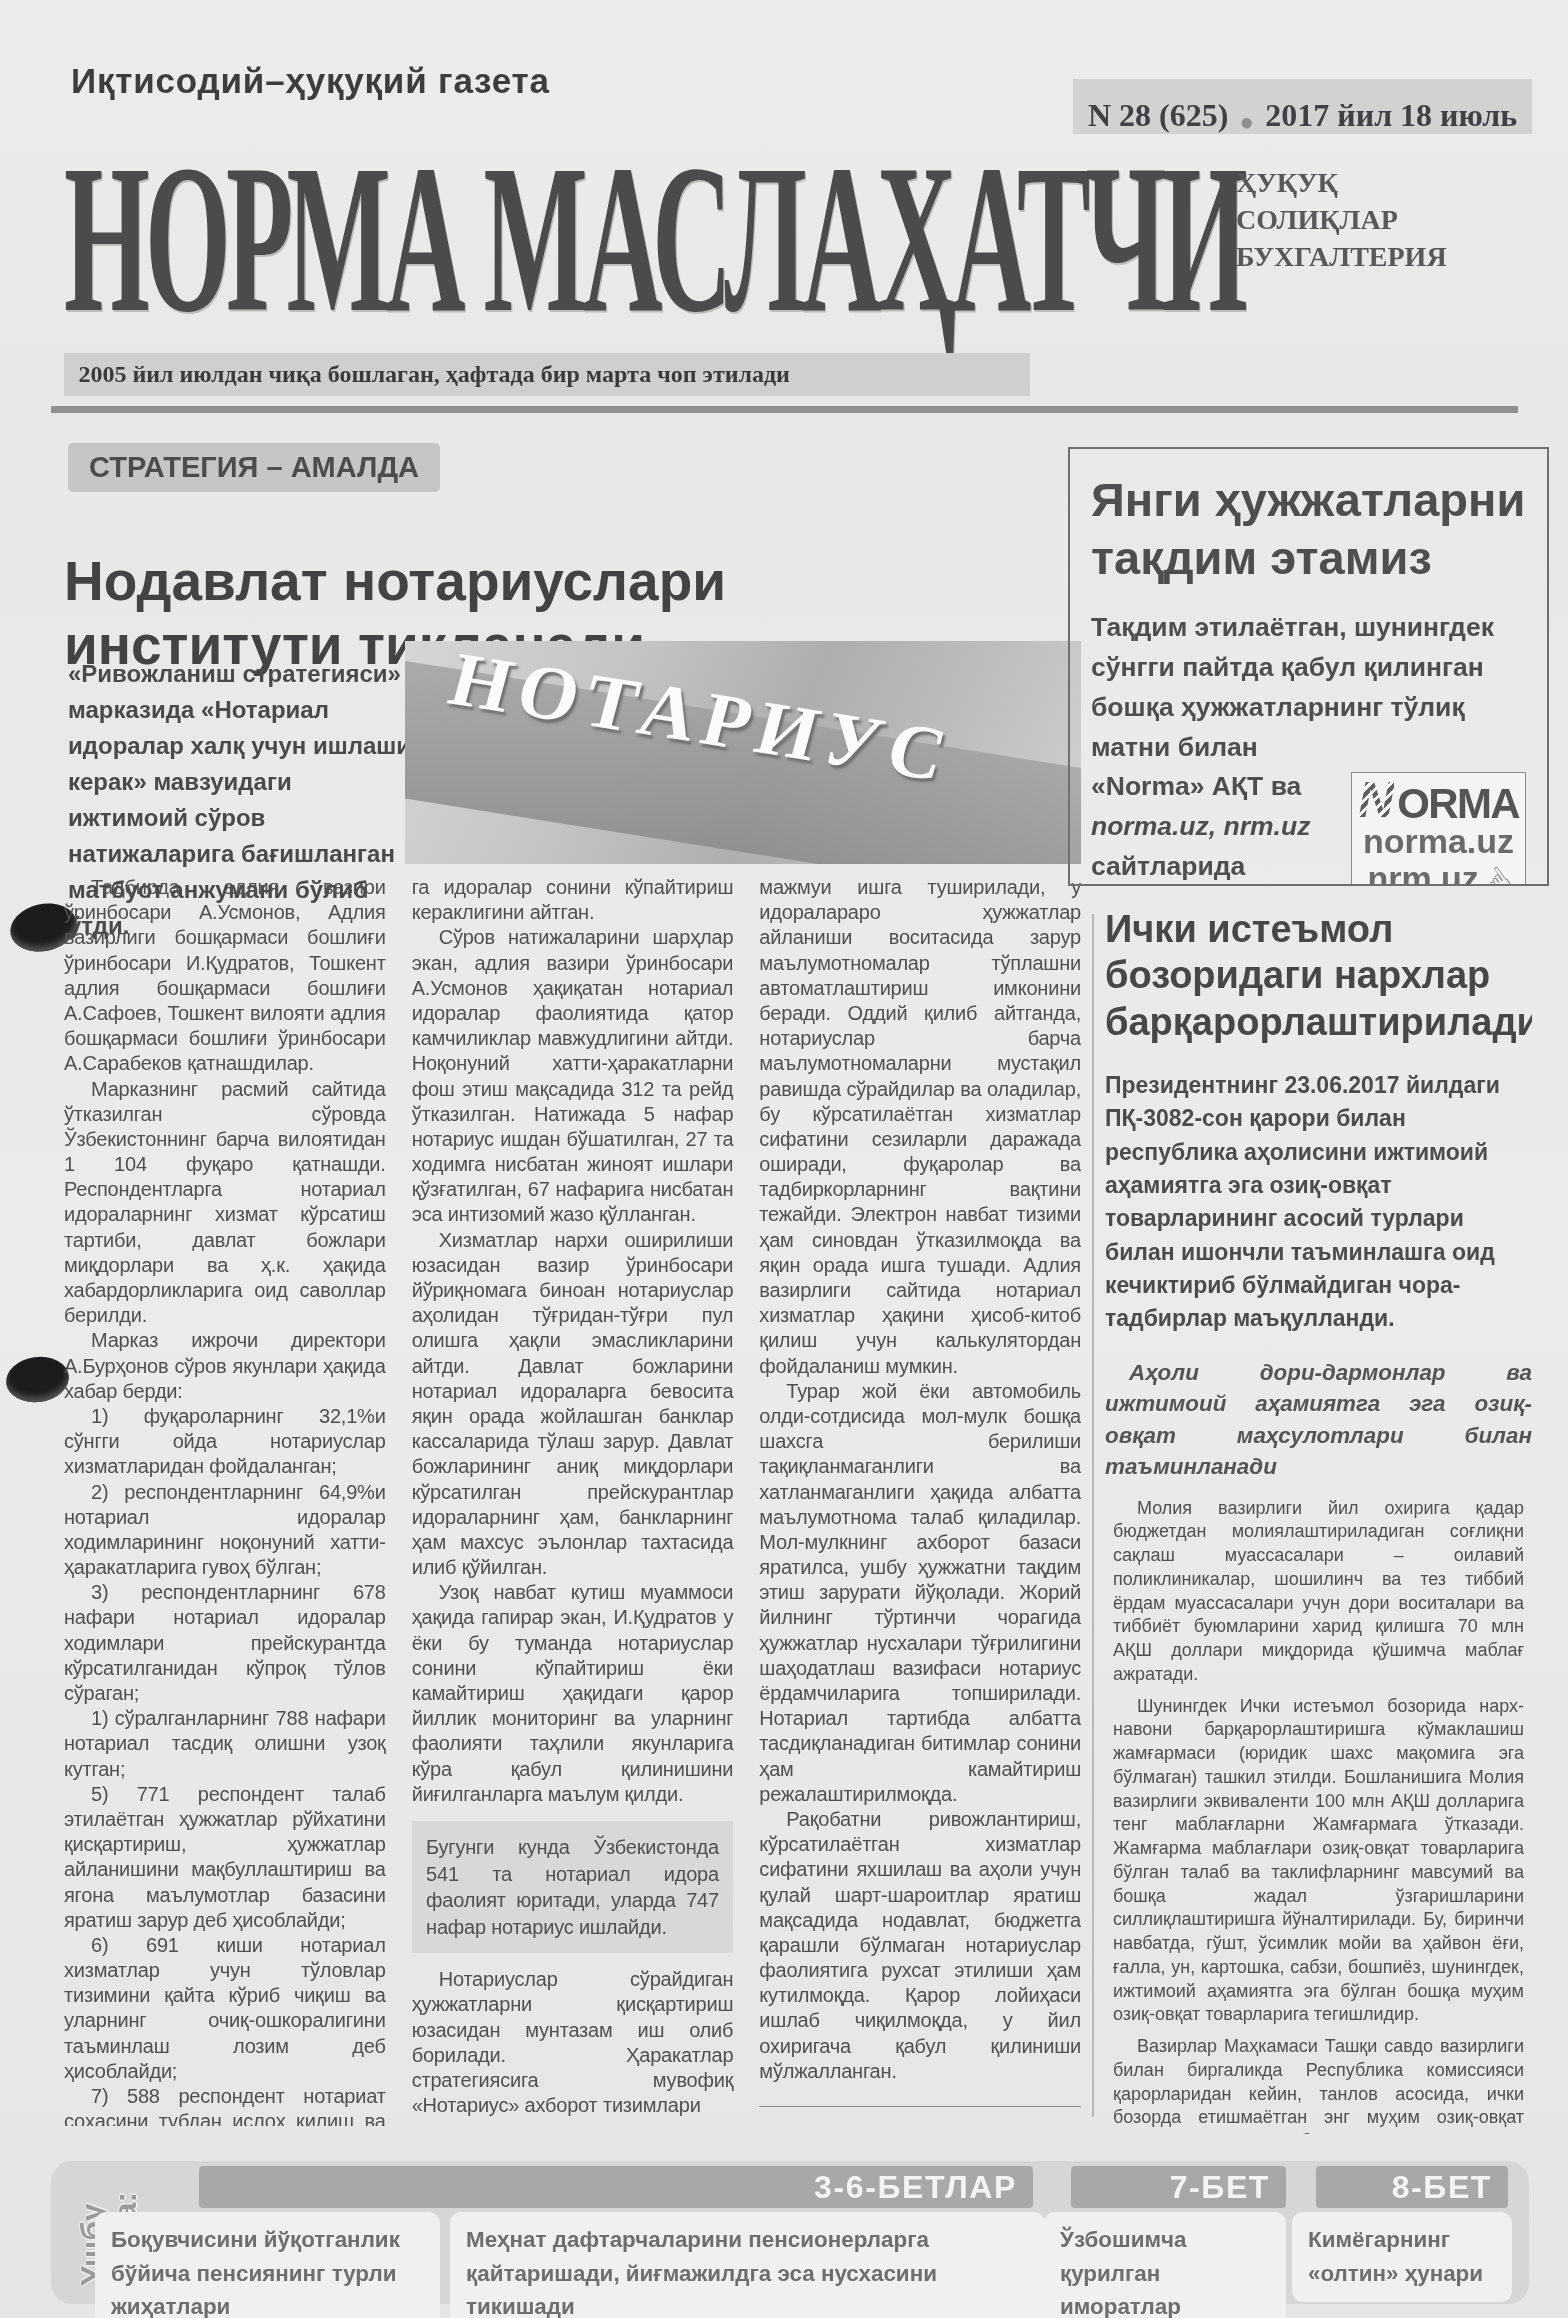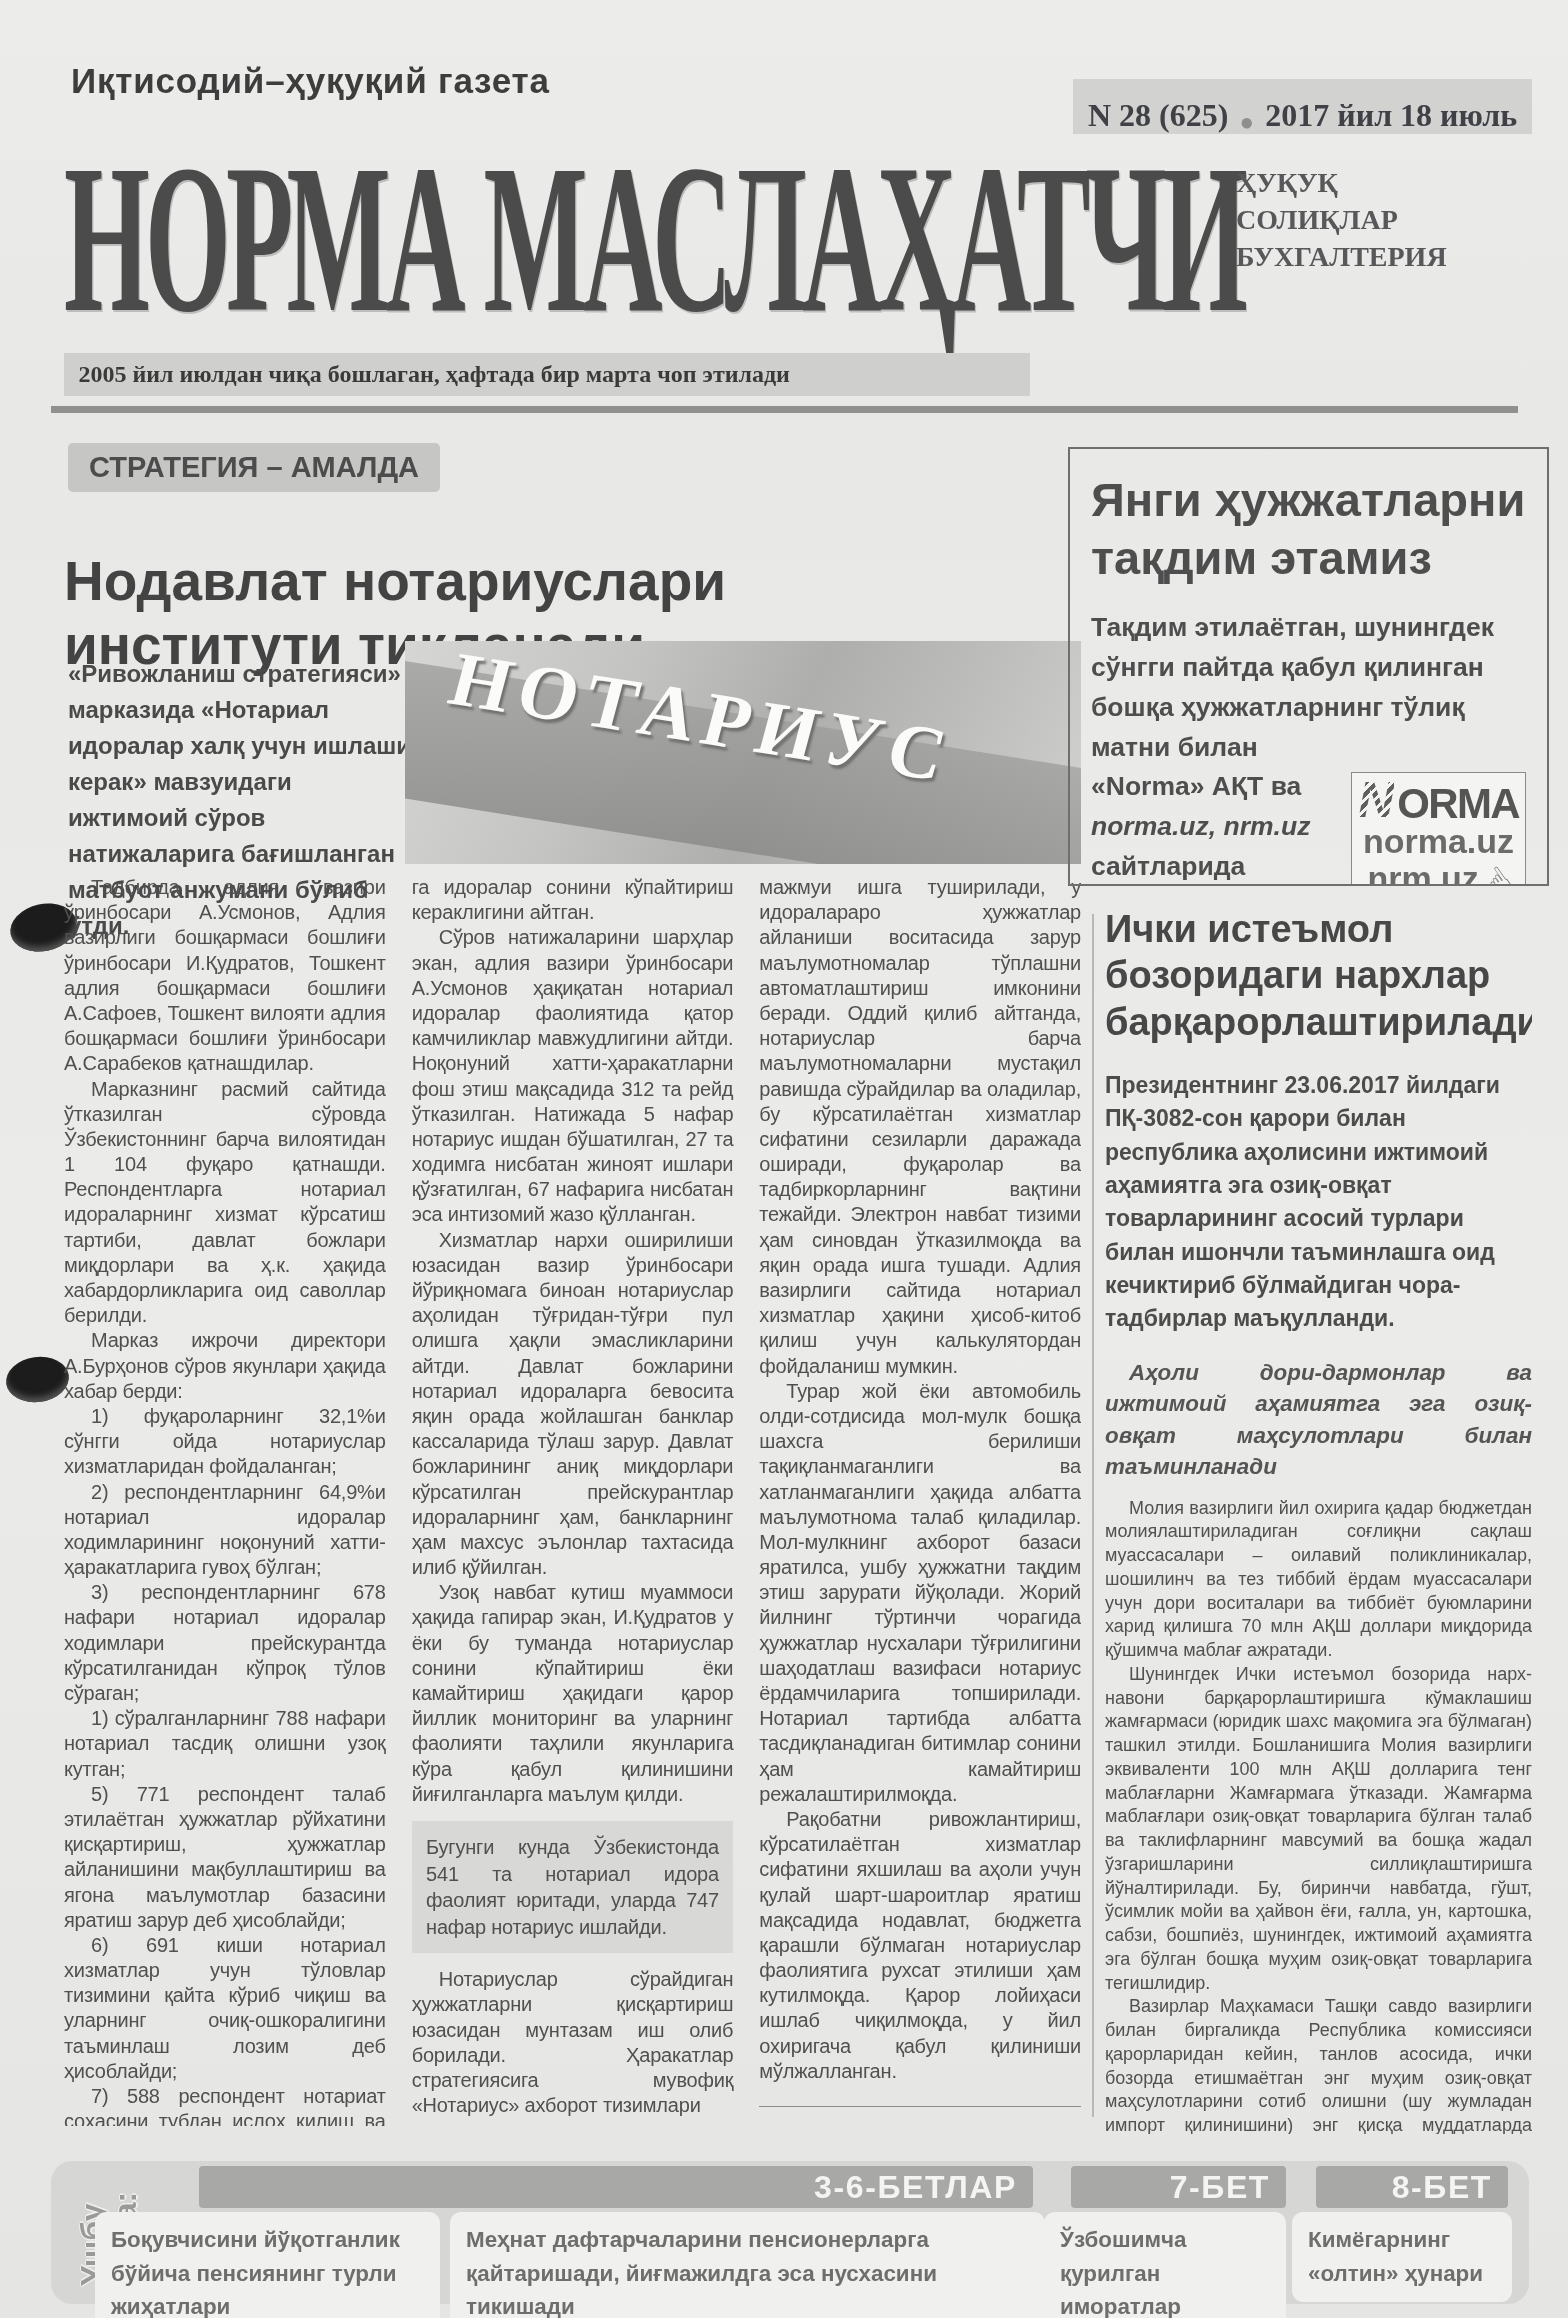--- a/index.html
+++ b/index.html
@@ -64,21 +64,21 @@
   .hand-icon{display:inline-block;font-family:"DejaVu Sans",sans-serif;font-size:35px;color:#6b6b69;
     transform:rotate(-35deg);vertical-align:middle;}
   
   .vline{position:absolute;left:1092px;top:914px;width:1.6px;height:1203px;background:#b8b8b6;}
   .art2{position:absolute;left:1105px;top:906px;width:427px;height:1228px;overflow:hidden;}
   .art2 h2{font-size:38px;font-weight:bold;line-height:1.22;color:#474747;margin:0;}
   .art2 .lead2{margin-top:24px;font-size:23px;font-weight:bold;line-height:1.45;color:#4c4c4c;}
   .art2 .subhead{margin-top:21px;font-size:22.4px;font-weight:bold;font-style:italic;line-height:1.4;
     color:#555;text-indent:24px;text-align:justify;}
   .art2 .b{margin-top:14.4px;font-size:18px;line-height:1.32;color:#515151;text-align:justify;}
-  .art2 .b p{margin:0;}
+  .art2 .b p{margin:8px;}
   .art2 .b p.ind{text-indent:24px;}
   
   .footer{position:absolute;left:51px;top:2161px;width:1478px;height:143px;background:#d6d6d4;border-radius:21px;}
   .in-issue{position:absolute;left:-17.6px;top:14.4px;width:152px;height:112px;}
   .in-issue span{position:absolute;left:0;top:37px;width:152px;text-align:center;display:block;
     transform:rotate(-90deg);font-size:32px;font-weight:bold;line-height:1.02;color:#9a9a98;
     text-shadow:-1.6px 0 #efefed,1.6px 0 #efefed,0 -1.6px #efefed,0 1.6px #efefed;}
   .page-bar{position:absolute;height:42px;background:#a8a8a6;border-radius:4px;color:#f4f4f2;
     font-size:32px;font-weight:bold;letter-spacing:1.6px;text-align:right;line-height:42px;
     padding-right:16px;box-sizing:border-box;}

